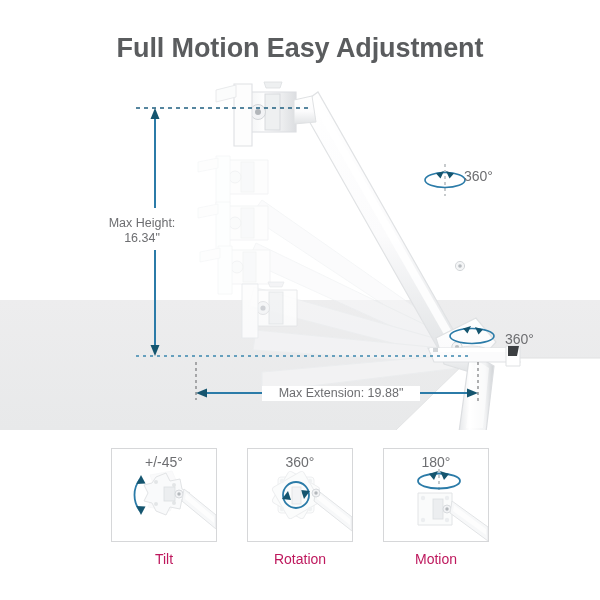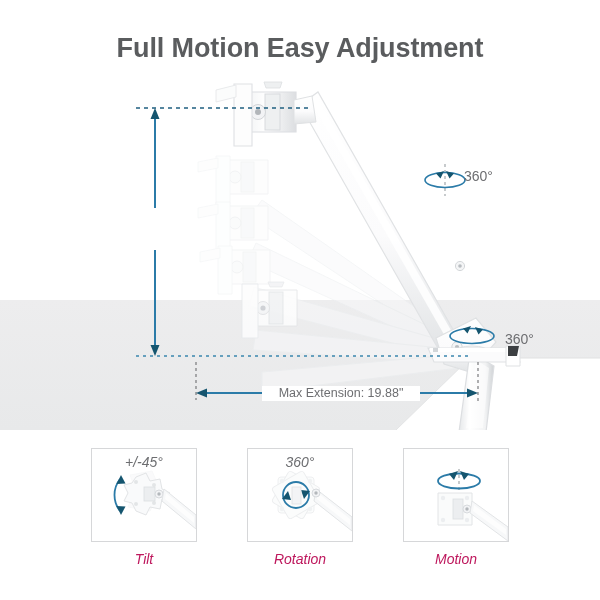--- a/index.html
+++ b/index.html
@@ -80,22 +80,21 @@
 
   
   .cards {
     position: absolute;
     left: 0;
     top: 448px;
     width: 600px;
     height: 130px;
     display: flex;
     justify-content: center;
-    gap: 48px;
-    font-style: italic;
+    gap: 28px;
   }
   .card {
     width: 108px;
     display: flex;
     flex-direction: column;
     align-items: center;
   }
   .card-box {
     width: 104px;
     height: 92px;
@@ -283,20 +282,24 @@
       </g>
 
       <g>
         <ellipse cx="472" cy="256" rx="22" ry="7.5" fill="none" stroke="#2b7ba8" stroke-width="1.6"></ellipse>
         <path d="M463 248.5 L471 246 L467.5 253.5 Z" fill="#15556f"></path>
         <path d="M483 249.5 L475 247 L478.5 254.5 Z" fill="#15556f"></path>
       </g>
     </svg>
   </div>
 
+  <div class="measure-label" id="max-height-label">
+    <span>Max Height:</span><br>
+    <span>16.34"</span>
+  </div>
 
   <div class="measure-label" id="max-extension-label">Max Extension: 19.88"</div>
 
   <div class="rot-label" id="rot-label-upper">360°</div>
 
   <div class="rot-label" id="rot-label-lower">360°</div>
 
   <div class="cards">
 
     <div class="card">
@@ -389,18 +392,19 @@
             <circle cx="39" cy="71" r="2.2" fill="#eceef0"></circle>
             <circle cx="63" cy="71" r="2.2" fill="#eceef0"></circle>
             <rect x="49" y="50" width="10" height="20" fill="#eceef0" stroke="#dcdee1" stroke-width="0.8"></rect>
             <circle cx="63" cy="60" r="4" fill="#f2f3f5" stroke="#d4d7da" stroke-width="0.9"></circle>
             <circle cx="63" cy="60" r="1.7" fill="#b4b8bc"></circle>
           </g>
 
           <path d="M68 52 L104 78 L104 92 L66 64 Z" fill="#f7f8f9" stroke="#e2e4e6" stroke-width="1"></path>
           <path d="M70 56 L102 80 L102 86 L69 62 Z" fill="#ffffff" opacity="0.7"></path>
         </svg>
+        <div class="card-deg">180°</div>
       </div>
       <div class="card-caption">Motion</div>
     </div>
 
   </div>
 </div>
 
 </body></html>

